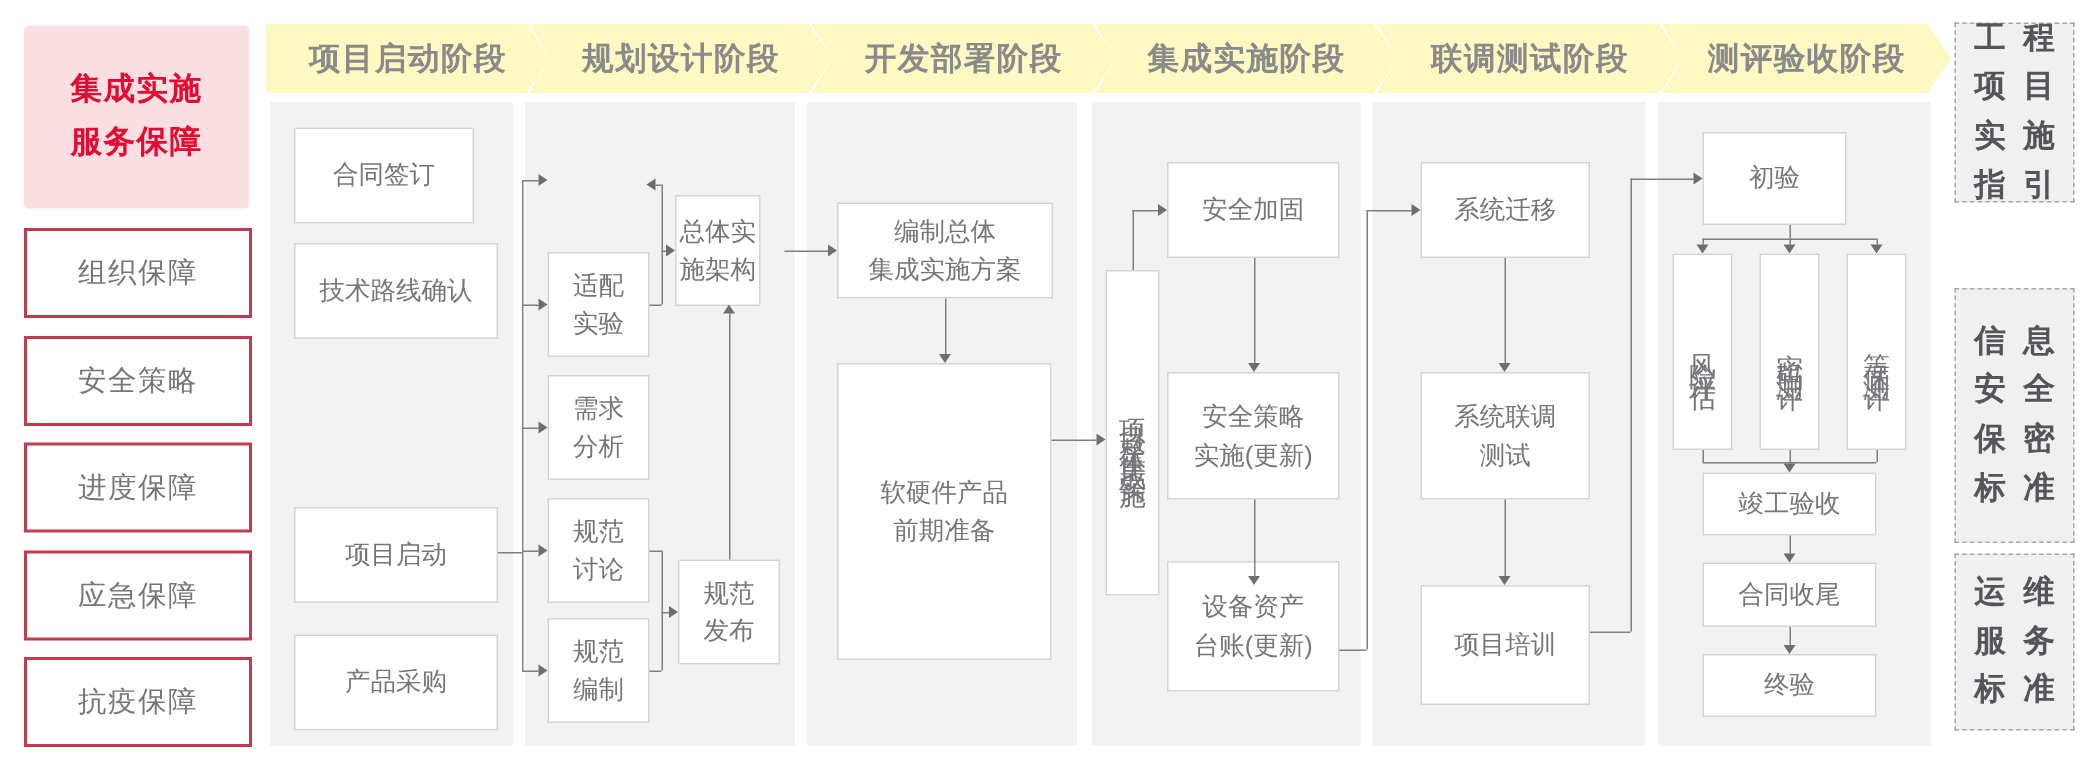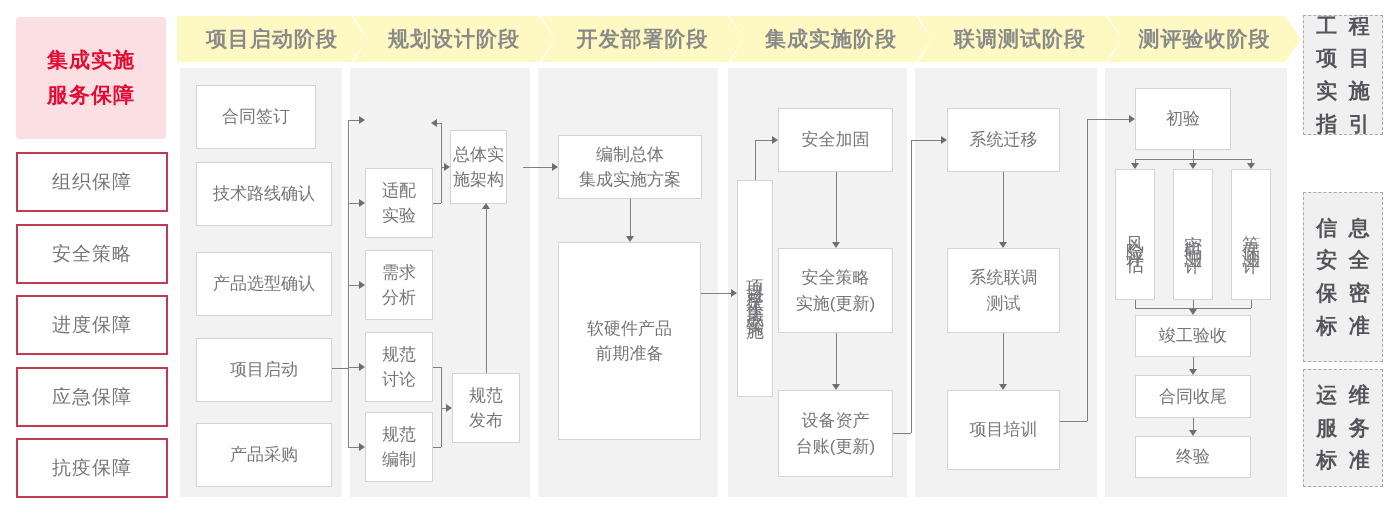--- a/index.html
+++ b/index.html
@@ -68,21 +68,20 @@
 
   <div class="panel" style="left:180px;width:162px"></div>
   <div class="panel" style="left:350px;width:180px"></div>
   <div class="panel" style="left:538px;width:180px"></div>
   <div class="panel" style="left:728px;width:179px"></div>
   <div class="panel" style="left:915px;width:182px"></div>
   <div class="panel" style="left:1105px;width:182px"></div>
 
   <div class="box" style="left:196px;top:85px;width:120px;height:64px">合同签订</div>
   <div class="box" style="left:196px;top:162px;width:136px;height:64px">技术路线确认</div>
-  <div class="box" style="left:196px;top:252px;width:136px;height:64px">产品选型确认</div>
   <div class="box" style="left:196px;top:338px;width:136px;height:64px">项目启动</div>
   <div class="box" style="left:196px;top:423px;width:136px;height:64px">产品采购</div>
 
   <div class="box" style="left:365px;top:168px;width:68px;height:70px">适配
 实验</div>
   <div class="box" style="left:365px;top:250px;width:68px;height:70px">需求
 分析</div>
   <div class="box" style="left:365px;top:332px;width:68px;height:70px">规范
 讨论</div>
   <div class="box" style="left:365px;top:412px;width:68px;height:70px">规范
@@ -94,21 +93,21 @@
 
   <div class="box" style="left:558px;top:135px;width:144px;height:64px">编制总体
 集成实施方案</div>
   <div class="box" style="left:558px;top:242px;width:143px;height:198px">软硬件产品
 前期准备</div>
 
   <div class="box vbox" style="left:737px;top:180px;width:36px;height:217px;font-size:18px">项目整体集成实施</div>
   <div class="box" style="left:778px;top:108px;width:115px;height:64px">安全加固</div>
   <div class="box" style="left:778px;top:248px;width:115px;height:85px">安全策略
 实施(更新)</div>
-  <div class="box" style="left:778px;top:390px;width:115px;height:87px">设备资产
+  <div class="box" style="left:778px;top:374px;width:115px;height:87px">设备资产
 台账(更新)</div>
 
   <div class="box" style="left:947px;top:108px;width:113px;height:64px">系统迁移</div>
   <div class="box" style="left:947px;top:248px;width:113px;height:85px">系统联调
 测试</div>
   <div class="box" style="left:947px;top:390px;width:113px;height:80px">项目培训</div>
 
   <div class="box" style="left:1135px;top:88px;width:96px;height:62px">初验</div>
   <div class="box vbox" style="left:1115px;top:169px;width:40px;height:131px;font-size:18px;letter-spacing:7px">风险评估</div>
   <div class="box vbox" style="left:1173px;top:169px;width:40px;height:131px;font-size:18px;letter-spacing:7px">密码测评</div>

